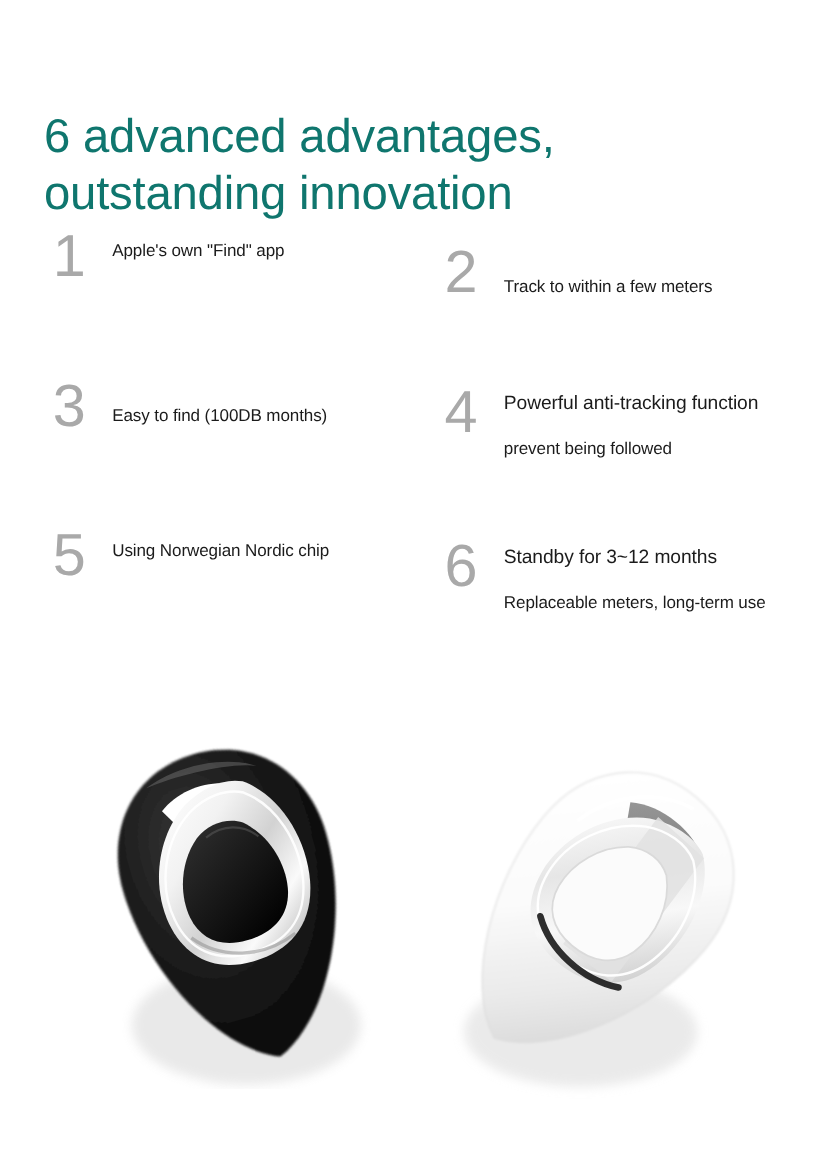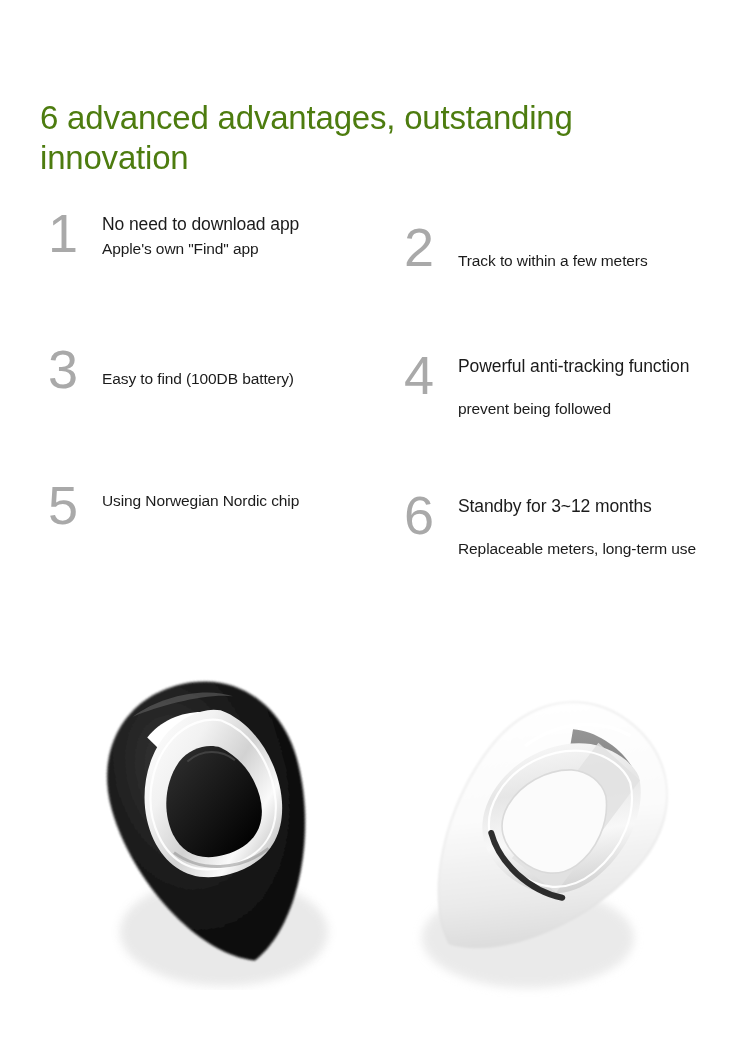--- a/index.html
+++ b/index.html
@@ -18,25 +18,25 @@
     height: 1049px;
     background: #ffffff;
   }
 
   
   .heading {
     position: absolute;
     left: 40px;
     top: 98px;
     width: 672px;
-    font-size: 33px;
+    font-size: 43px;
     font-weight: 400;
     line-height: 1.22;
     letter-spacing: -0.2px;
-    color: #4d7c0f;
+    color: #0f766e;
   }
 
   
   .features {
     position: absolute;
     left: 0;
     top: 212px;
     width: 750px;
     height: 390px;
   }
@@ -131,36 +131,35 @@
 
 <div class="page">
 
   <h1 class="heading">6 advanced advantages, outstanding innovation</h1>
 
   <div class="features">
 
     <div class="feature col-l row-1 gap-sm">
       <div class="f-num">1</div>
       <div class="f-body">
-        <div class="f-title">No need to download app</div>
         <div class="f-sub">Apple's own "Find" app</div>
       </div>
     </div>
 
     <div class="feature col-r row-1 gap-md">
       <div class="f-num">2</div>
       <div class="f-body">
         <div class="f-sub">Track to within a few meters</div>
       </div>
     </div>
 
     <div class="feature col-l row-2 gap-lg">
       <div class="f-num">3</div>
       <div class="f-body">
-        <div class="f-sub">Easy to find (100DB battery)</div>
+        <div class="f-sub">Easy to find (100DB months)</div>
       </div>
     </div>
 
     <div class="feature col-r row-2 gap-md">
       <div class="f-num">4</div>
       <div class="f-body">
         <div class="f-title">Powerful anti-tracking function</div>
         <div class="f-sub">prevent being followed</div>
       </div>
     </div>

